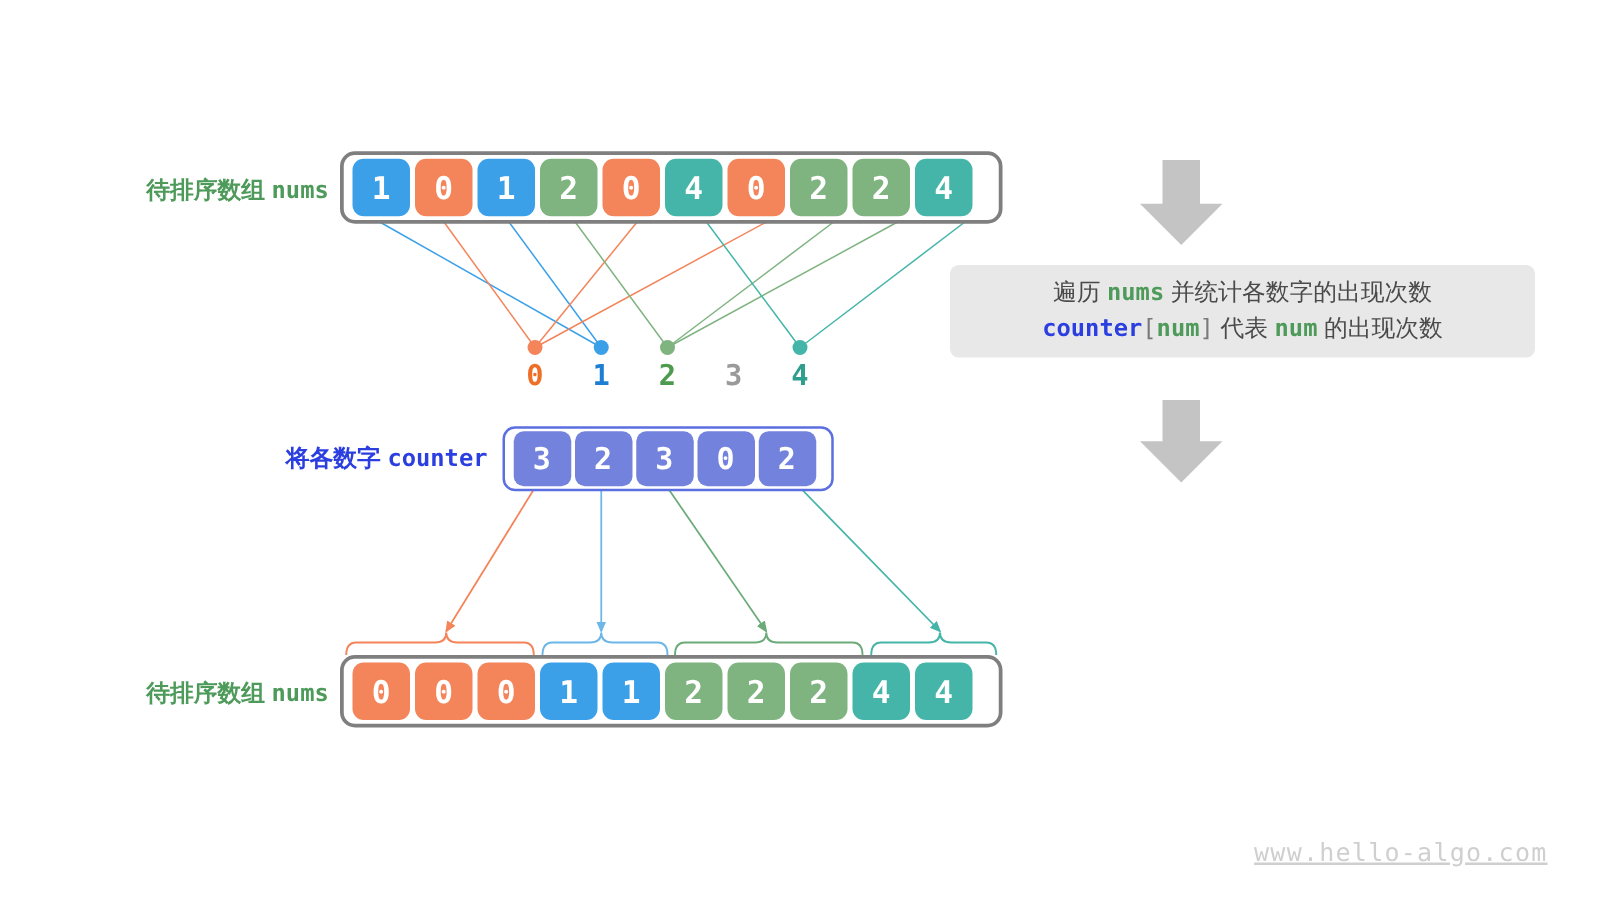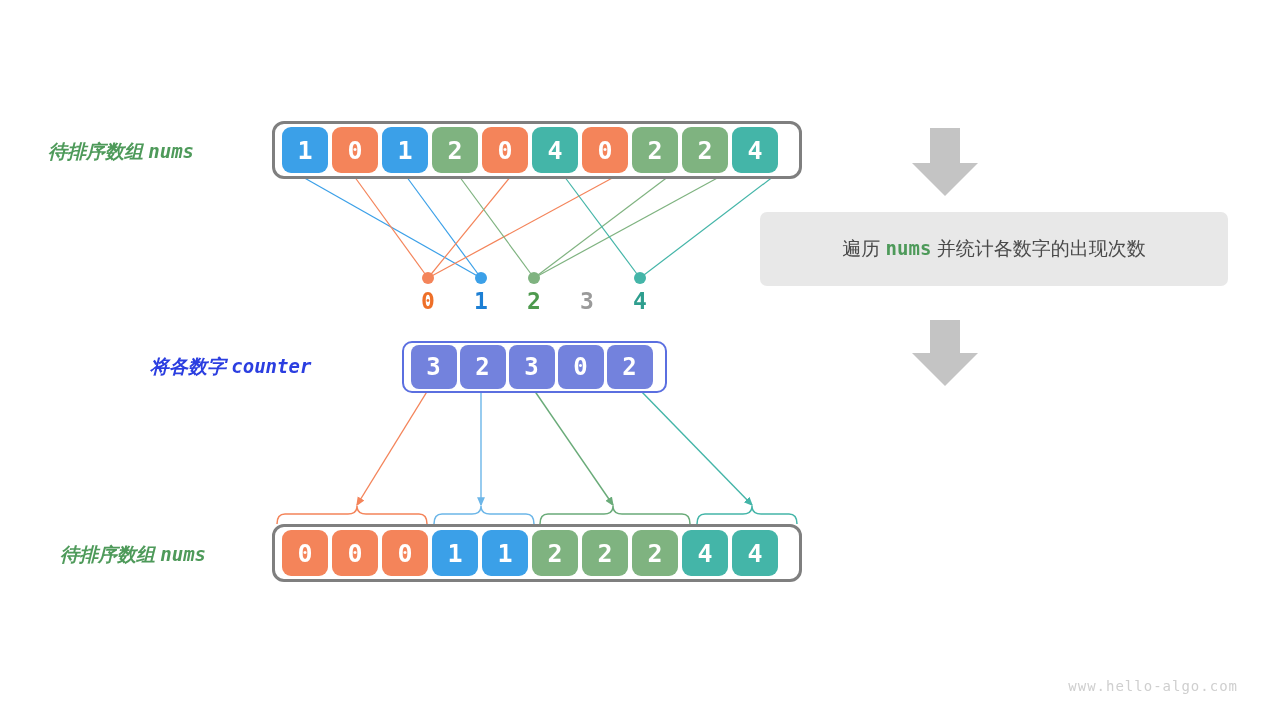--- a/index.html
+++ b/index.html
@@ -69,21 +69,21 @@
     margin: 0 1.5px;
     border-radius: 8px;
   }
 
   
   .row-label {
     position: absolute;
     font-size: 19px;
     font-weight: bold;
     white-space: nowrap;
-    font-style: italic;
+    text-align: right;
   }
   .row-label .mono {
     font-family: "DejaVu Sans Mono", "Liberation Mono", monospace;
     font-size: 19px;
   }
   .label-green { color: #4e9a5a; }
   .label-blue  { color: #2b3ee0; }
 
   .index-label {
     position: absolute;
@@ -127,22 +127,23 @@
   .code-blue  { color: #2b3ee0; }
   .bracket    { color: #7a7a7a; font-family: "DejaVu Sans Mono", "Liberation Mono", monospace; font-size: 19px;}
 
   
   .watermark {
     position: absolute;
     right: 42px;
     bottom: 26px;
     color: #cfcfcf;
     font-family: "DejaVu Sans Mono", "Liberation Mono", monospace;
-    font-size: 14px;
+    font-size: 20px;
     letter-spacing: 1px;
+    text-decoration: underline;
   }
 </style>
 </head>
 <body>
 
 <div id="canvas">
 
   <svg class="wires" viewBox="0 0 1280 720">
     <defs>
       <marker id="ah-orange" markerWidth="7" markerHeight="7" refX="5.5" refY="3.2" orient="auto">
@@ -258,18 +259,21 @@
     <div class="cell nums-cell" style="background:#7fb380;">2</div>
     <div class="cell nums-cell" style="background:#7fb380;">2</div>
     <div class="cell nums-cell" style="background:#44b5a8;">4</div>
     <div class="cell nums-cell" style="background:#44b5a8;">4</div>
   </div>
 
   <div class="note" style="left:760px; top:212px; width:468px; height:74px;">
     <div class="line">
       <span>遍历 </span><span class="code code-green">nums</span><span> 并统计各数字的出现次数</span>
     </div>
+    <div class="line">
+      <span class="code code-blue">counter</span><span class="bracket">[</span><span class="code code-green">num</span><span class="bracket">]</span><span> 代表 </span><span class="code code-green">num</span><span> 的出现次数</span>
+    </div>
   </div>
 
 
   <div class="watermark">www.hello-algo.com</div>
 
 </div>
 
 </body></html>

